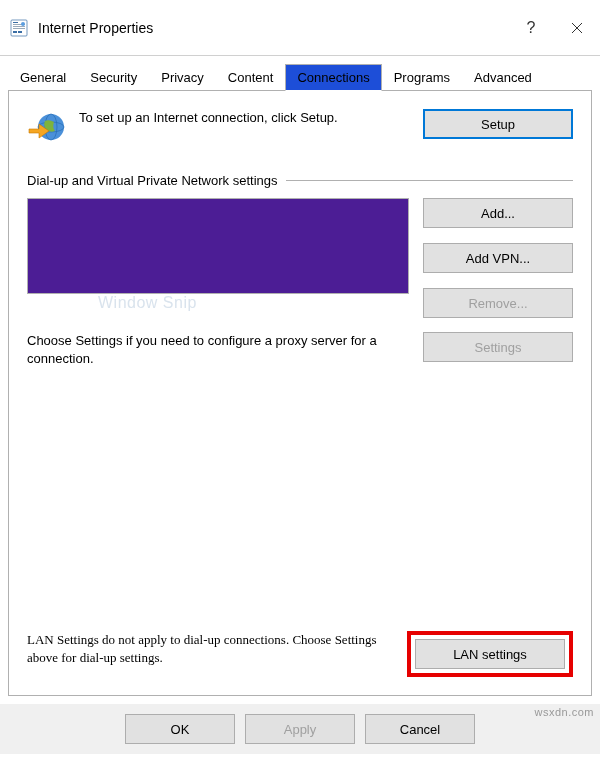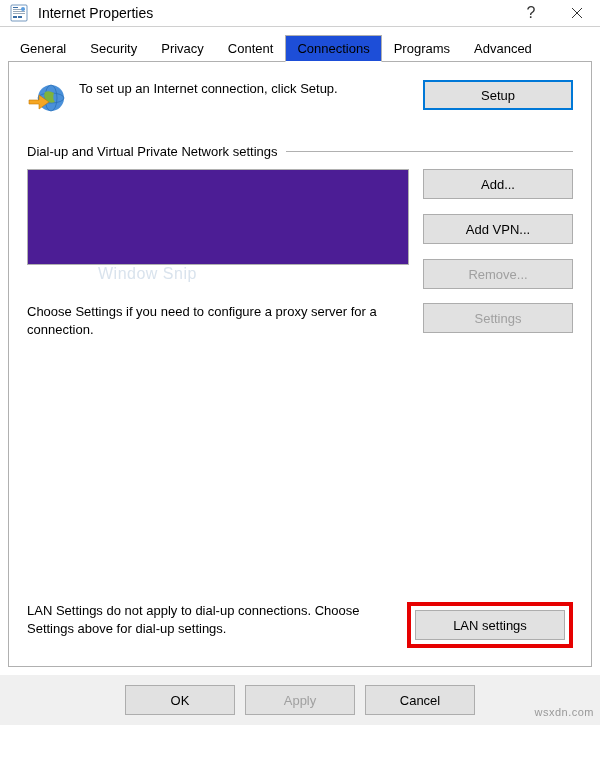--- a/index.html
+++ b/index.html
@@ -6,21 +6,21 @@
 body {
   margin: 0;
   font-family: "Segoe UI", Tahoma, sans-serif;
   font-size: 12px;
   background: #fff;
   width: 600px;
   height: 762px;
   overflow: hidden;
 }
 .titlebar {
-  height: 27px;
+  height: 56px;
   background: #fff;
   border-bottom: 1px solid #d0d0d0;
   display: flex;
   align-items: center;
   padding: 0 0 0 10px;
   color: #000;
 }
 .titlebar .title-icon {
   width: 18px;
   height: 18px;
@@ -167,20 +167,21 @@
 .lan-body {
   display: flex;
   gap: 14px;
   margin-top: 10px;
   align-items: flex-start;
 }
 .lan-body .txt {
   flex: 1;
   font-size: 13px;
   line-height: 1.35;
+  font-family: Liberation Serif, serif;
 }
 .lan-btn-wrap {
   border: 4px solid #e60000;
   padding: 4px;
 }
 
 .footer {
   display: flex;
   justify-content: center;
   gap: 10px;

